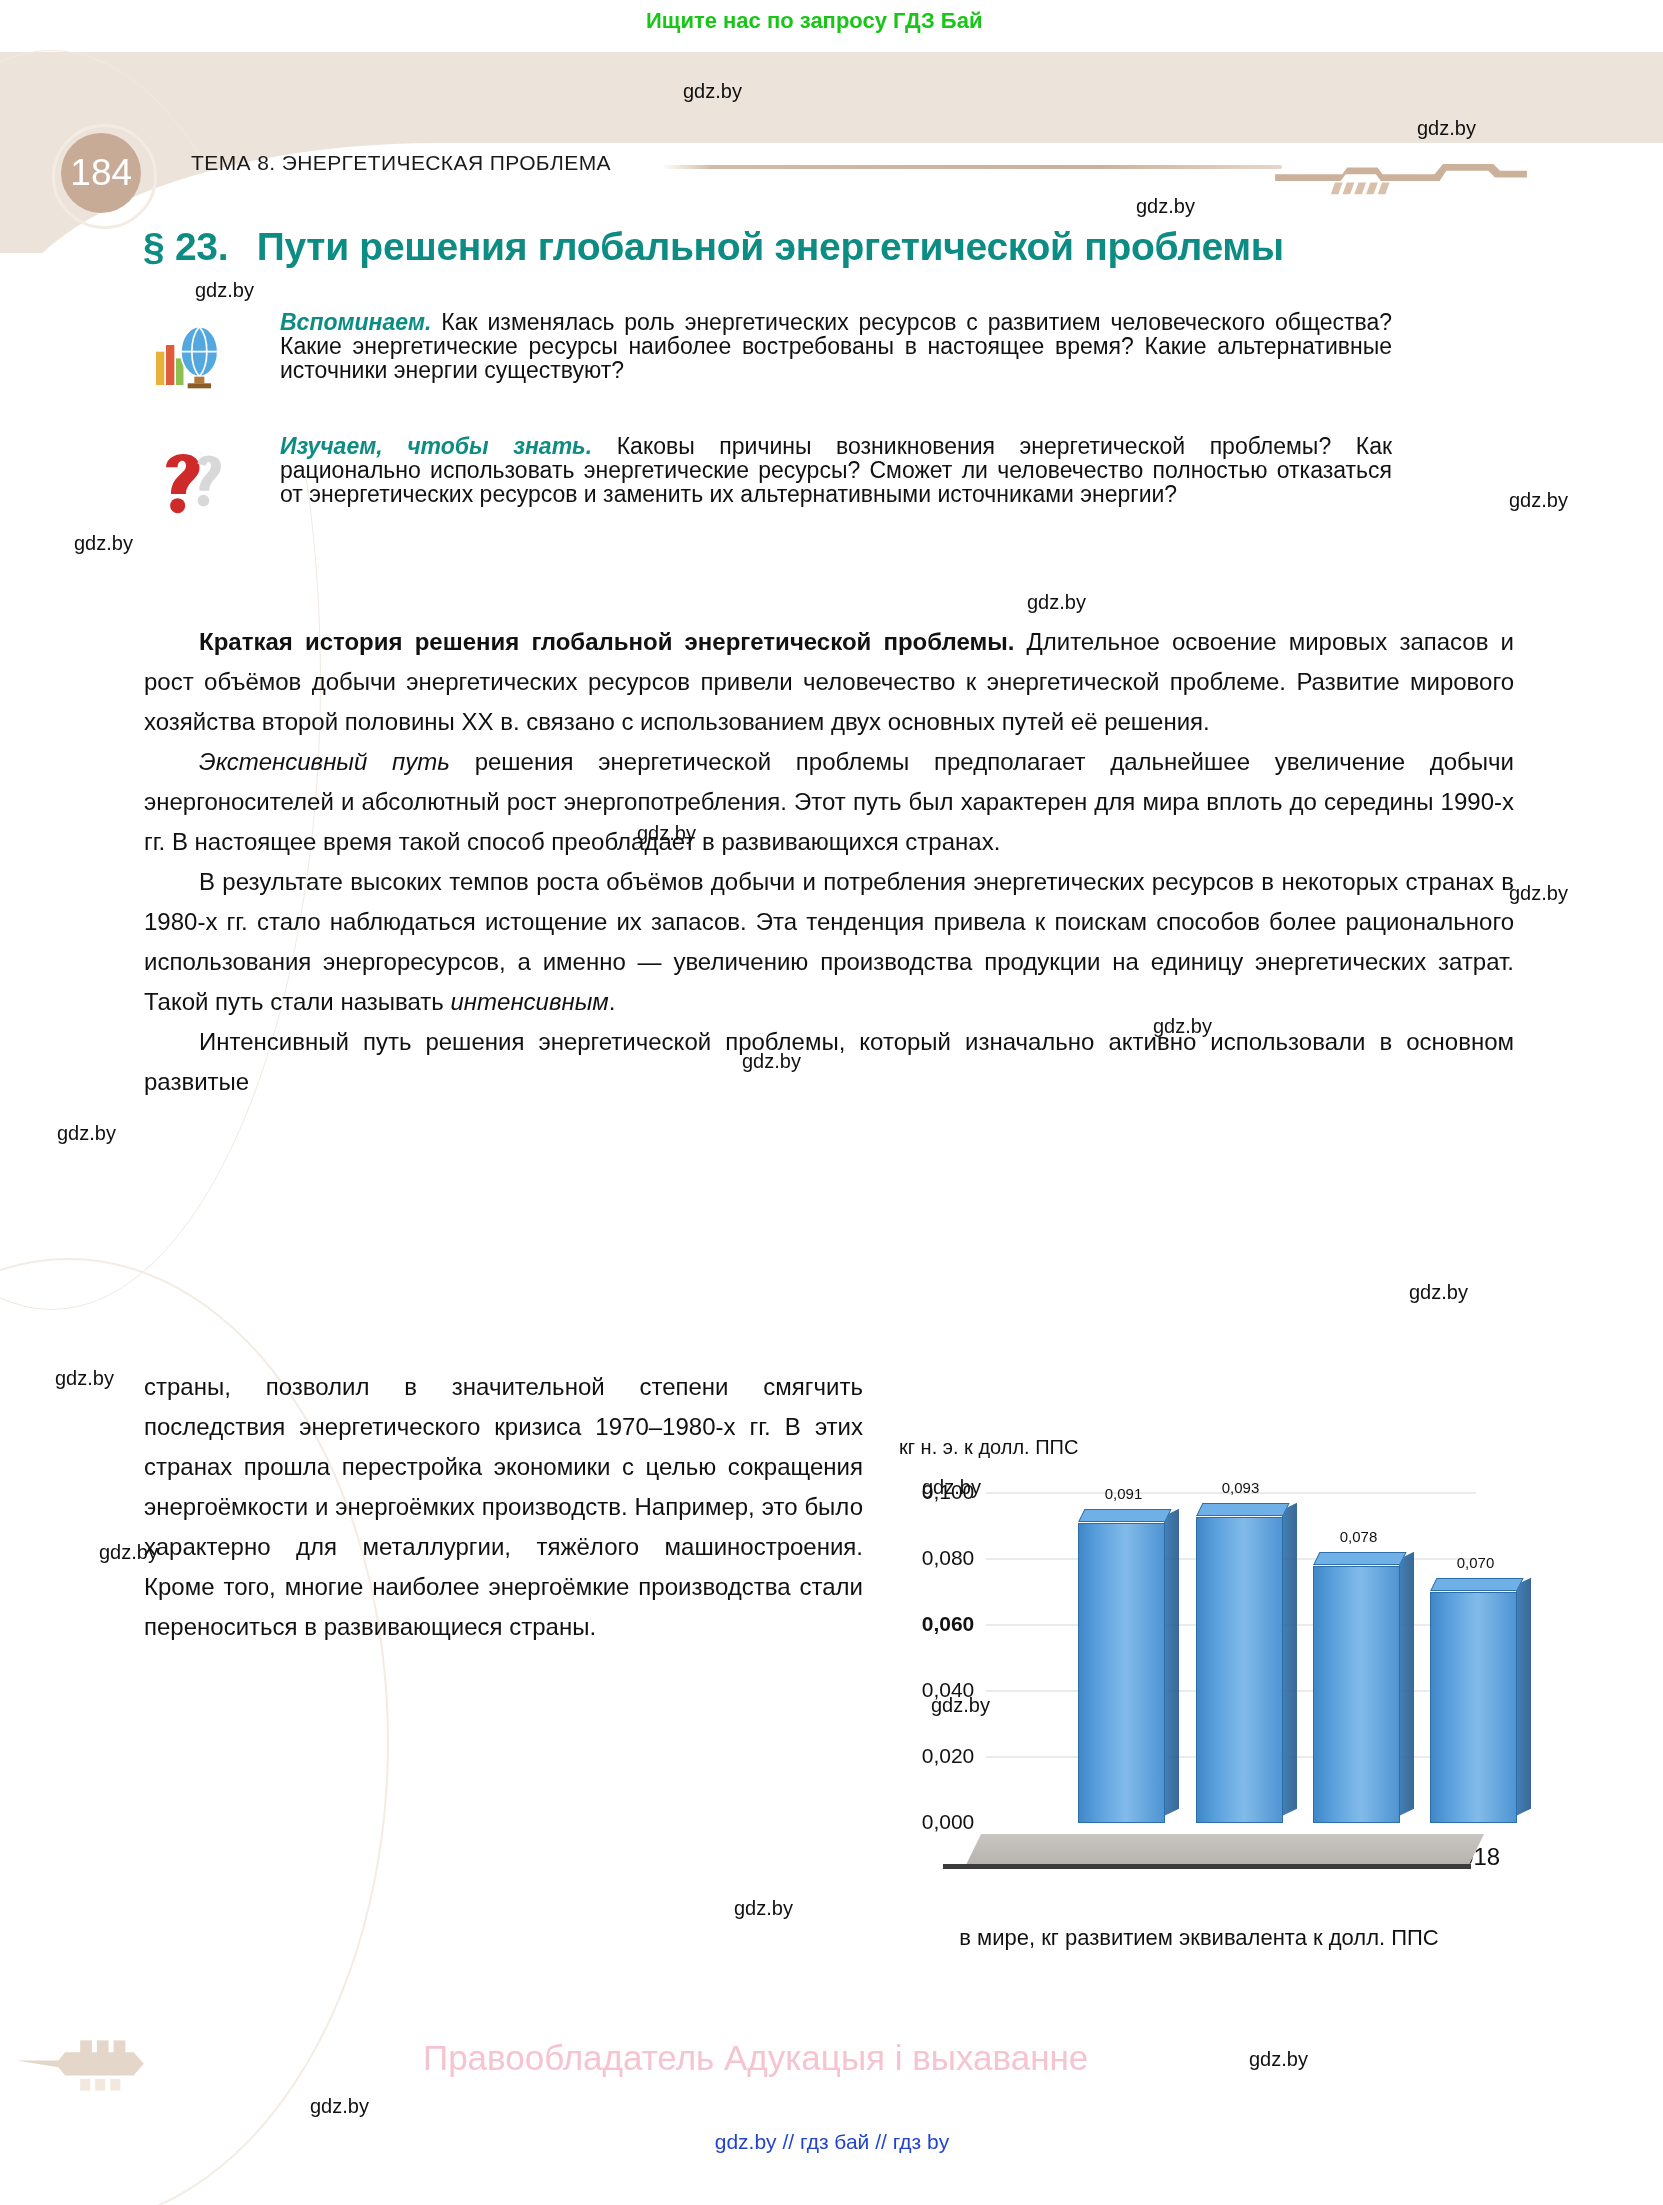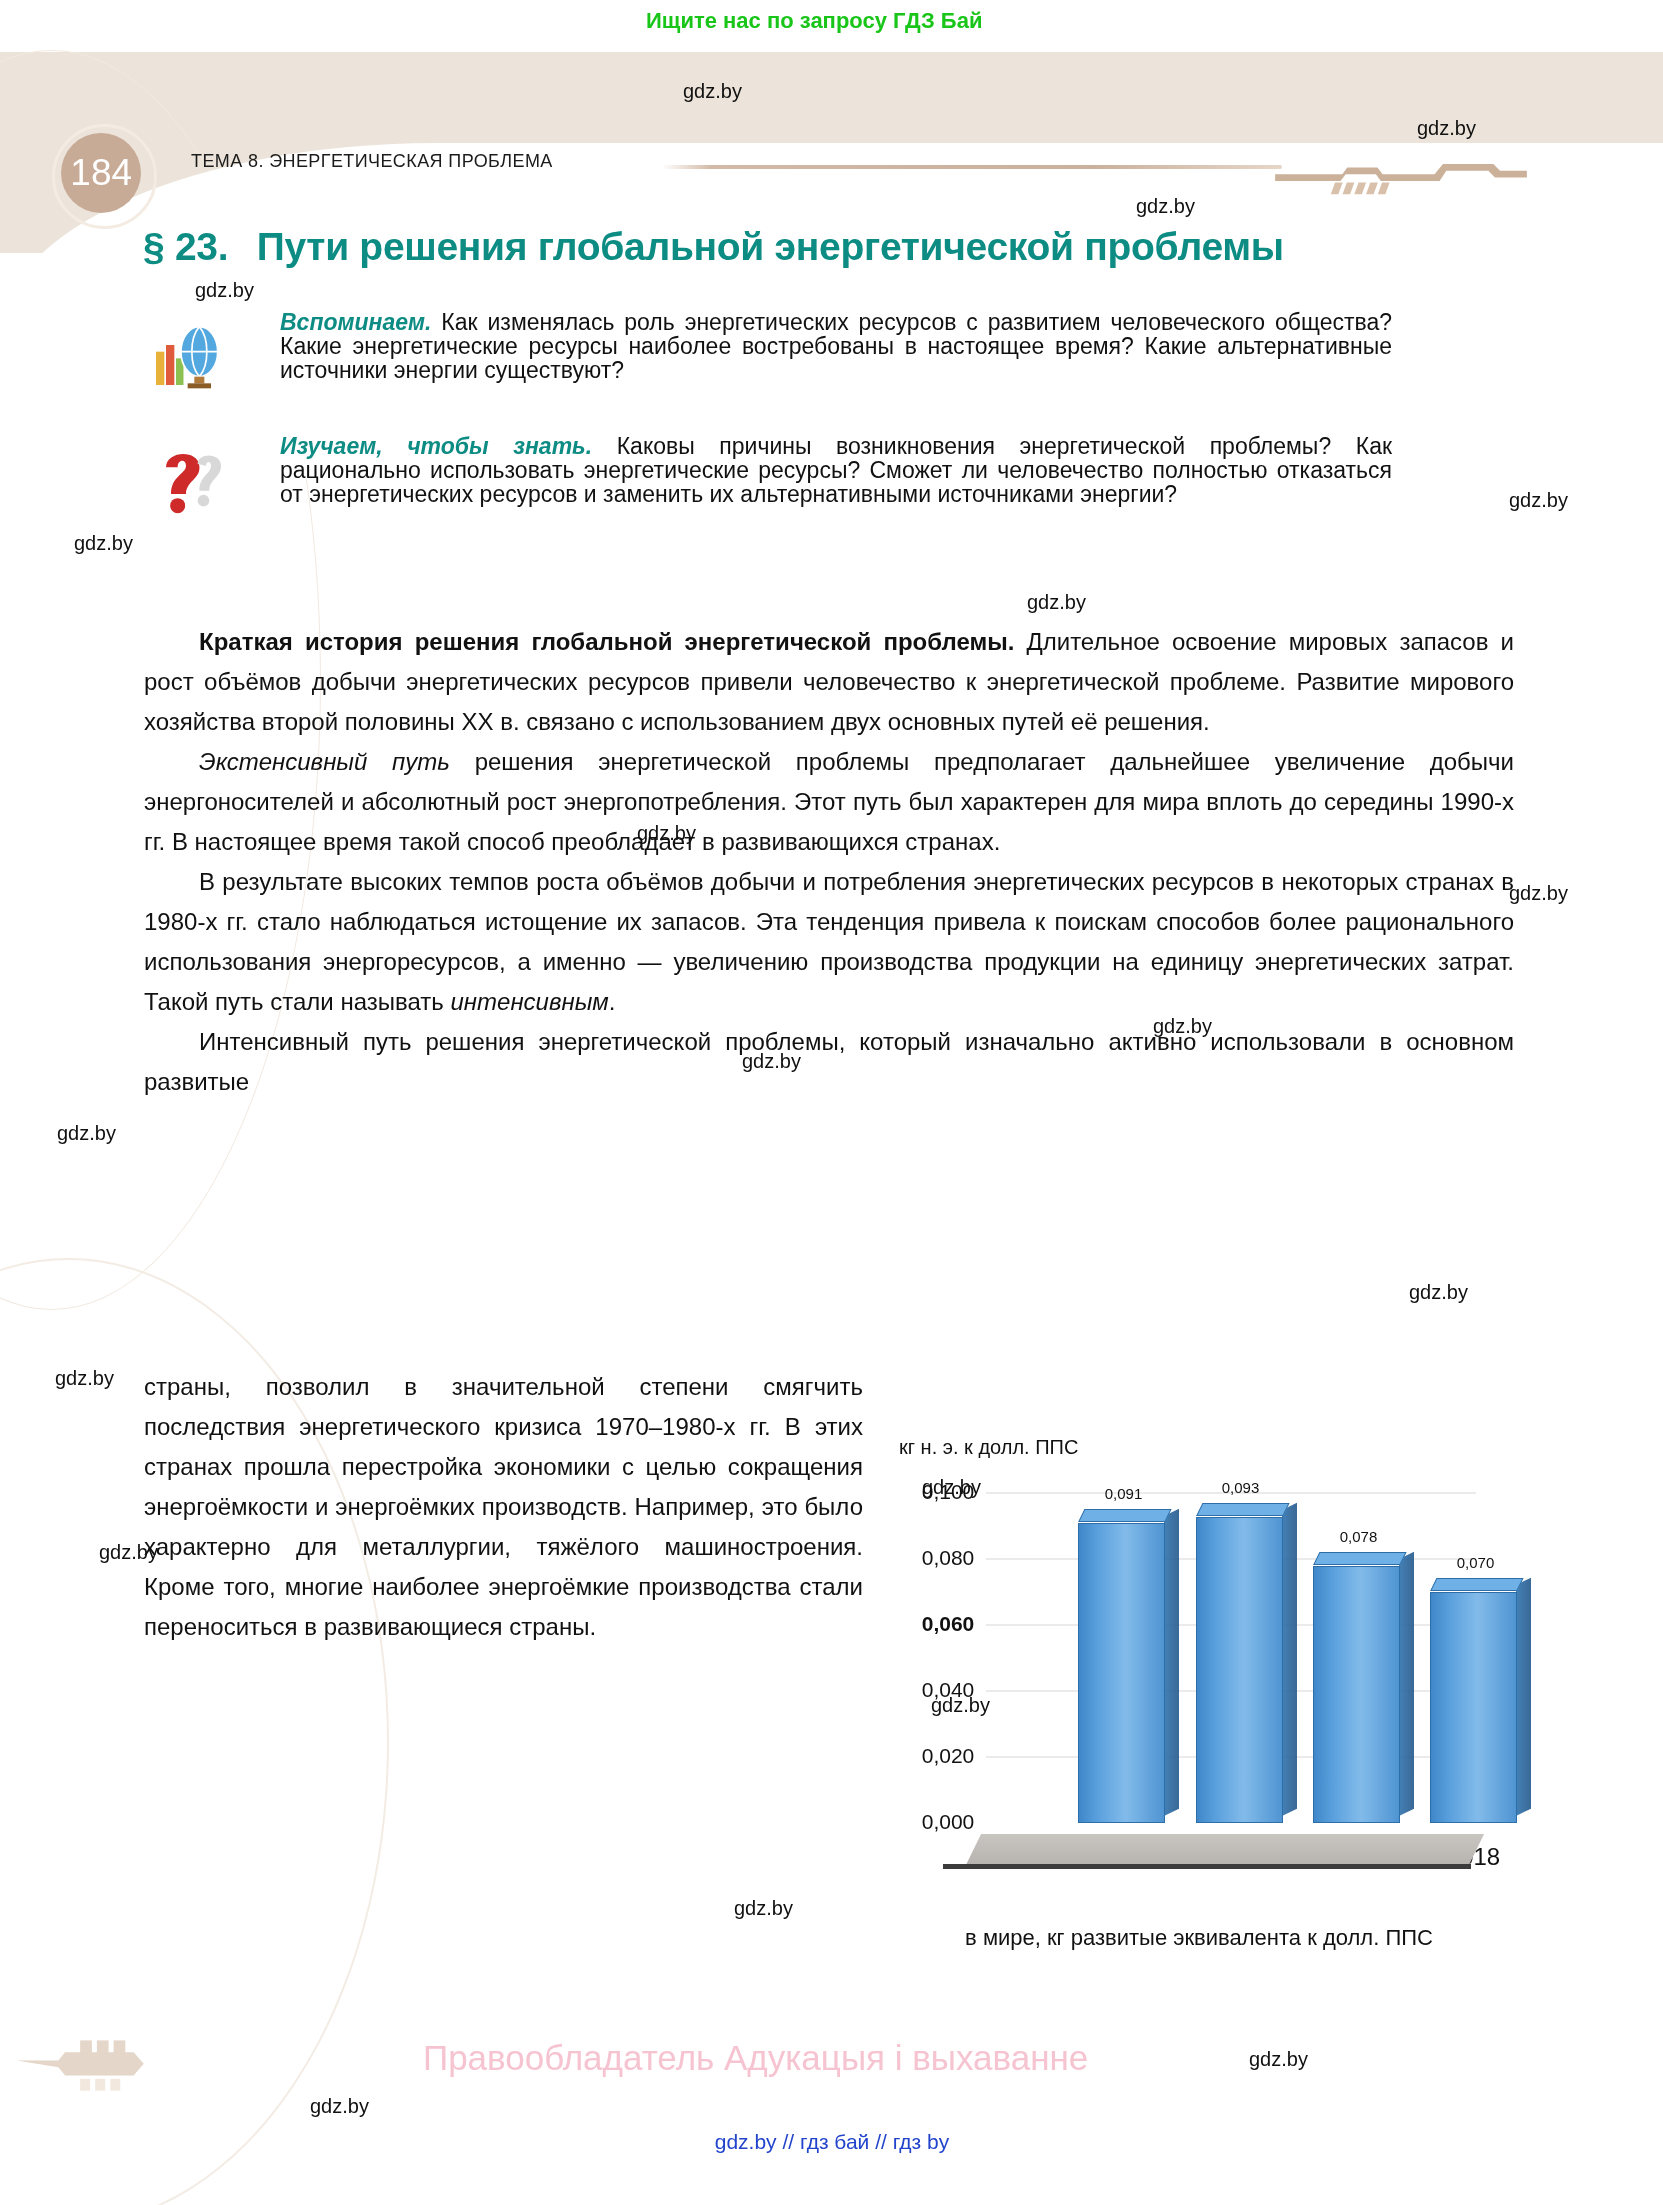--- a/index.html
+++ b/index.html
@@ -50,21 +50,21 @@
   .page-badge{
     position:absolute; left:9.2px; top:9.2px; width:80px; height:80px;
     border-radius:50%; background:#c7ab96;
     color:#ffffff; font-size:37px; line-height:80px; text-align:center;
     font-family:"Liberation Sans", sans-serif;
   }
 
   
   .runhead{
     position:absolute; left:191px; top:151px; z-index:4;
-    font-size:18px; letter-spacing:0.4px; color:#1b1b1b;
+    font-size:21px; letter-spacing:0.4px; color:#1b1b1b;
     font-family:"Liberation Sans", sans-serif;
     white-space:nowrap;
   }
   .runhead-rule{
     position:absolute; left:662px; top:165px; width:620px; height:4.2px; z-index:4;
     background:linear-gradient(to right,#ffffff 0%, #d3b9a6 8%, #cbb19c 70%, #e6d6c8 100%);
     border-radius:2.5px;
   }
   .runhead-orn{ position:absolute; left:1275px; top:149px; z-index:4; }
 
@@ -352,21 +352,21 @@
       </div>
     <div class="x-labels">
         <div class="x-lab" style="left: 77px;">1990</div>
         <div class="x-lab" style="left: 195px;">2000</div>
         <div class="x-lab" style="left: 312px;">2010</div>
         <div class="x-lab" style="left: 429px;">2018</div>
       </div>
   </div>
 
   <div class="fig-caption">
-    <div>в мире, кг развитые эквивалента к долл. ППС</div>
+    <div>в мире, кг развитием эквивалента к долл. ППС</div>
   </div>
 </div>
 
 <div class="wm-top">Ищите нас по запросу ГДЗ Бай</div>
 <div class="wm-pink">Правообладатель Адукацыя і выхаванне</div>
 <div class="wm-foot">gdz.by  //  гдз бай  //  гдз by</div>
 <div id="wm-layer">
     <div class="wm" style="left: 683px; top: 80px;">gdz.by</div>
     <div class="wm" style="left: 1417px; top: 117px;">gdz.by</div>
     <div class="wm" style="left: 1136px; top: 195px;">gdz.by</div>

